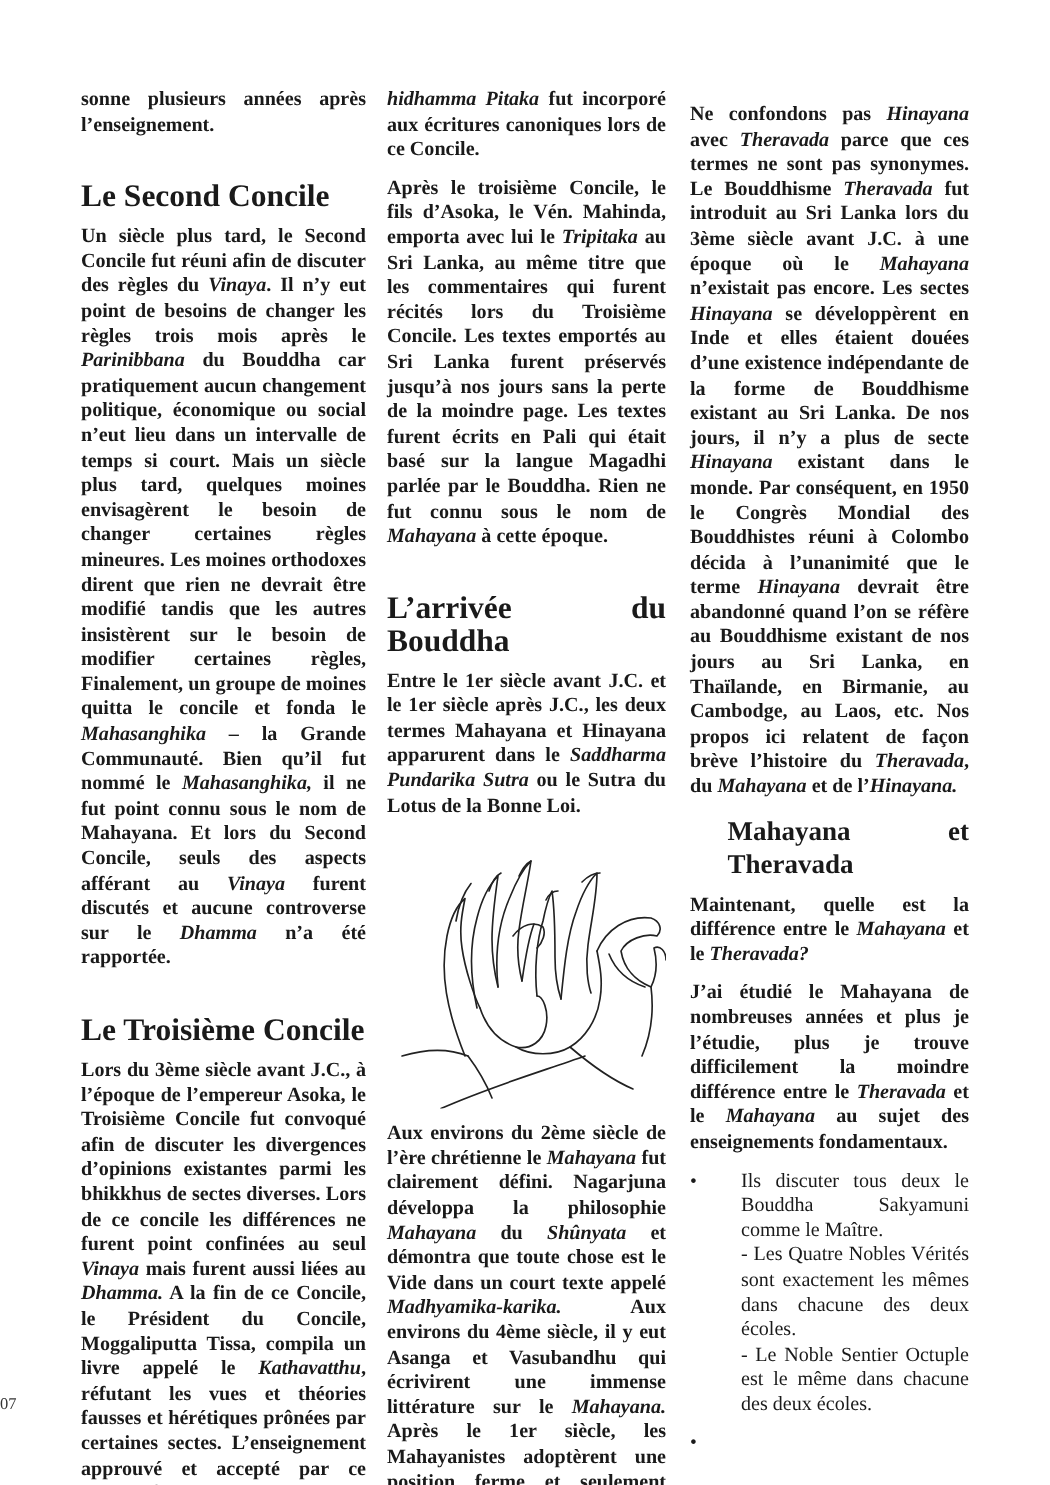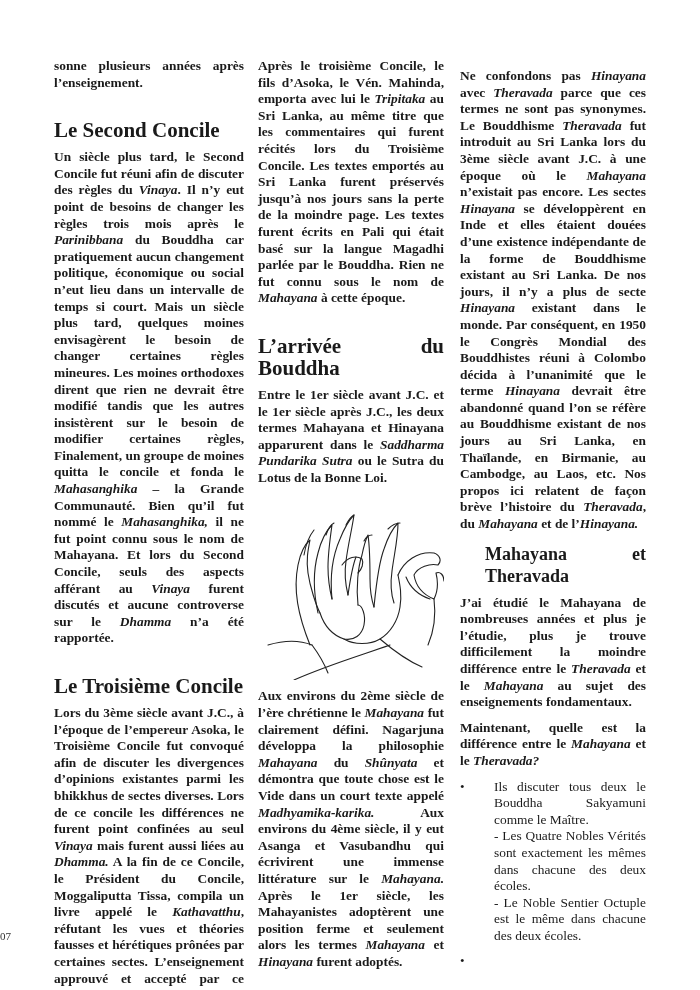--- a/index.html
+++ b/index.html
@@ -29,20 +29,21 @@
 
 <div class="col col1">
   <p>sonne plusieurs années après l’enseignement.</p>
   <h2 class="big">Le Second Concile</h2>
   <p><span>Un siècle plus tard, le Second Concile fut réuni afin de discuter des règles du </span><i>Vinaya</i><span>. Il n’y eut point de besoins de changer les règles trois mois après le </span><i>Parinibbana</i><span> du Bouddha car pratiquement aucun changement politique, économique ou social n’eut lieu dans un intervalle de temps si court. Mais un siècle plus tard, quelques moines envisagèrent le besoin de changer certaines règles mineures. Les moines orthodoxes dirent que rien ne devrait être modifié tandis que les autres insistèrent sur le besoin de modifier certaines règles, Finalement, un groupe de moines quitta le concile et fonda le </span><i>Mahasanghika</i><span> – la Grande Communauté. Bien qu’il fut nommé le </span><i>Mahasanghika,</i><span> il ne fut point connu sous le nom de Mahayana. Et lors du  Second Concile, seuls des aspects afférant au </span><i>Vinaya</i><span> furent discutés et aucune controverse sur le </span><i>Dhamma</i><span> n’a été rapportée.</span></p>
   <h2 class="big">Le Troisième Concile</h2>
   <p><span>Lors du 3ème siècle avant J.C., à l’époque de l’empereur Asoka, le Troisième Concile fut convoqué afin de discuter les divergences d’opinions existantes parmi les bhikkhus de sectes diverses. Lors de ce concile les différences ne furent point confinées au seul </span><i>Vinaya</i><span> mais  furent aussi liées au </span><i>Dhamma.</i><span> A la fin de ce Concile, le Président du Concile, Moggaliputta Tissa, compila un livre appelé le </span><i>Kathavatthu</i><span>, réfutant les vues et théories fausses et hérétiques prônées par certaines sectes. L’enseignement approuvé et accepté par ce Concile fut connu sous le nom de </span><i>Theravada.</i><span> L’</span><i>Ab-</i></p>
 </div>
 
 <div class="col col2">
+  <p><i>hidhamma Pitaka</i><span> fut incorporé aux écritures canoniques lors de ce Concile.</span></p>
   <p><span>Après le troisième Concile, le fils d’Asoka, le Vén. Mahinda, emporta avec lui le </span><i>Tripitaka</i><span> au  Sri Lanka, au même titre que les commentaires qui furent récités lors du Troisième Concile. Les textes emportés au Sri Lanka furent préservés jusqu’à nos jours sans la perte de la moindre page. Les textes furent écrits en Pali qui était basé sur la langue Magadhi parlée par le Bouddha. Rien ne fut connu sous le nom de </span><i>Mahayana</i><span> à cette époque.</span></p>
   <h2 class="big">L’arrivée du Bouddha</h2>
   <p><span>Entre le 1er siècle avant J.C. et le 1er siècle après J.C., les deux termes Mahayana et Hinayana apparurent dans le </span><i>Saddharma Pundarika Sutra</i><span> ou le Sutra du Lotus de la Bonne Loi.</span></p>
   <svg class="illus" viewBox="0 0 186 185" fill="none" stroke="#222" stroke-width="1.1" stroke-linecap="round" stroke-linejoin="round">
 
     <path d="M52 150 C40 120 35 95 40 70 C42 60 46 50 52 45 C50 55 48 65 50 78 C52 92 58 110 62 118"></path>
     <path d="M46 60 C48 48 52 40 56 35"></path>
     <path d="M60 118 C56 100 54 80 60 58 C63 46 68 36 74 30 C72 44 70 58 70 72 C70 84 72 96 74 104"></path>
     <path d="M68 40 C70 34 72 30 76 28"></path>
     <path d="M74 104 C72 84 74 62 82 44 C86 34 90 26 96 20 C94 34 90 50 88 66 C86 80 88 92 90 100"></path>
@@ -66,22 +67,22 @@
     <path d="M54 150 C60 158 66 168 70 178"></path>
     <path d="M36 185 C70 170 104 160 132 150"></path>
     <path d="M122 144 C136 156 150 166 164 172"></path>
   </svg>
   <p><span>Aux environs du 2ème siècle de l’ère chrétienne le </span><i>Mahayana</i><span> fut clairement défini. Nagarjuna développa la philosophie </span><i>Mahayana</i><span> du </span><i>Shûnyata</i><span> et démontra que toute chose est le Vide dans un court texte appelé </span><i>Madhyamika-karika.</i><span> Aux environs du 4ème siècle, il y eut Asanga et Vasubandhu qui écrivirent une immense littérature sur le </span><i>Mahayana.</i><span> Après le 1er siècle, les Mahayanistes adoptèrent une position ferme et seulement alors les termes </span><i>Mahayana</i><span> et </span><i>Hinayana</i><span> furent adoptés.</span></p>
 </div>
 
 <div class="col col3">
   <p><span>Ne confondons pas </span><i>Hinayana</i><span> avec </span><i>Theravada</i><span> parce que ces termes ne sont pas synonymes. Le Bouddhisme </span><i>Theravada</i><span> fut introduit au Sri Lanka lors du 3ème siècle avant J.C. à une époque où le </span><i>Mahayana</i><span> n’existait pas encore. Les sectes </span><i>Hinayana</i><span> se développèrent en Inde et elles étaient douées d’une existence indépendante de la forme de Bouddhisme existant au Sri Lanka. De nos jours, il n’y a plus de secte </span><i>Hinayana</i><span> existant dans le monde. Par conséquent, en 1950 le Congrès Mondial des Bouddhistes réuni à Colombo décida à l’unanimité que le terme </span><i>Hinayana</i><span> devrait être abandonné quand l’on se réfère au Bouddhisme existant de nos jours au Sri Lanka, en Thaïlande, en Birmanie, au Cambodge, au Laos, etc. Nos propos ici relatent de façon brève l’histoire du </span><i>Theravada</i><span>, du </span><i>Mahayana</i><span> et de l’</span><i>Hinayana.</i></p>
   <h2 class="mid">Mahayana et Theravada</h2>
+  <p><span>Maintenant, quelle est la différence entre le </span><i>Mahayana</i><span> et le </span><i>Theravada?</i></p>
   <p><span>J’ai étudié le  Mahayana de nombreuses années et plus je l’étudie, plus je trouve difficilement la moindre différence entre le </span><i>Theravada</i><span> et le </span><i>Mahayana</i><span> au sujet des enseignements fondamentaux.</span></p>
-  <p><span>Maintenant, quelle est la différence entre le </span><i>Mahayana</i><span> et le </span><i>Theravada?</i></p>
   <ul class="bul">
     <li>
       <span class="dot">•</span>
       <span class="bul-line"><span>Ils discuter tous deux le Bouddha Sakyamuni comme le Maître.</span></span>
       <span class="bul-line"><span>- Les Quatre Nobles Vérités sont exactement les mêmes dans chacune des deux écoles.</span></span>
       <span class="bul-line"><span>- Le Noble Sentier Octuple est le même dans chacune des deux écoles.</span></span>
     </li>
     <li style="margin-top:8px;">
       <span class="dot">•</span>
       <span class="spacer" style="display:block"></span>

